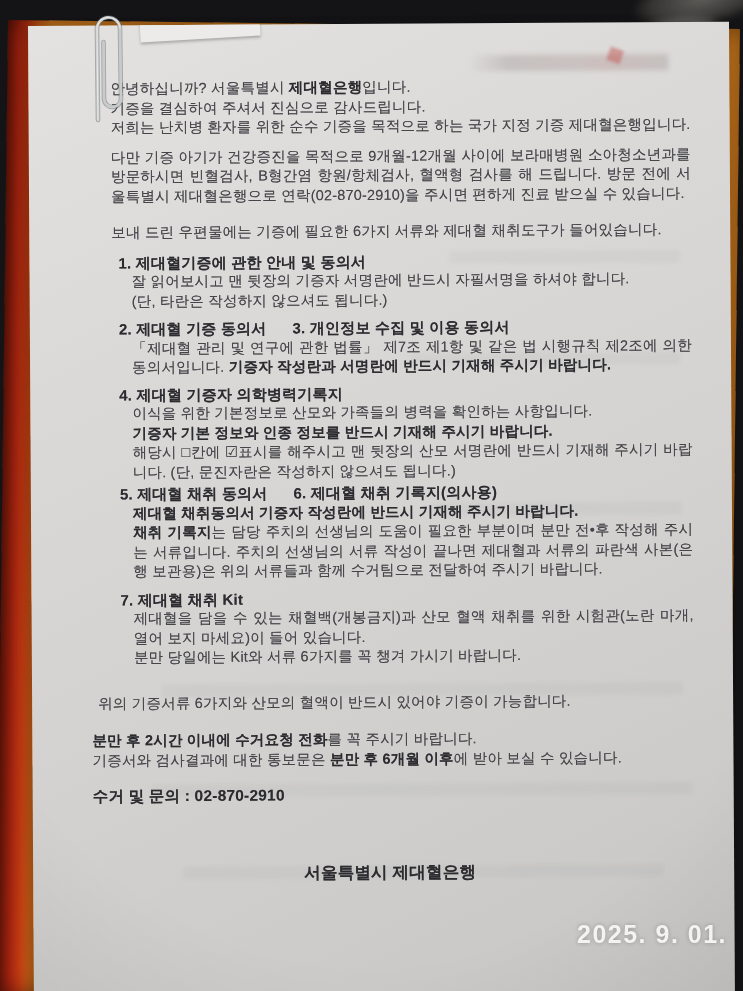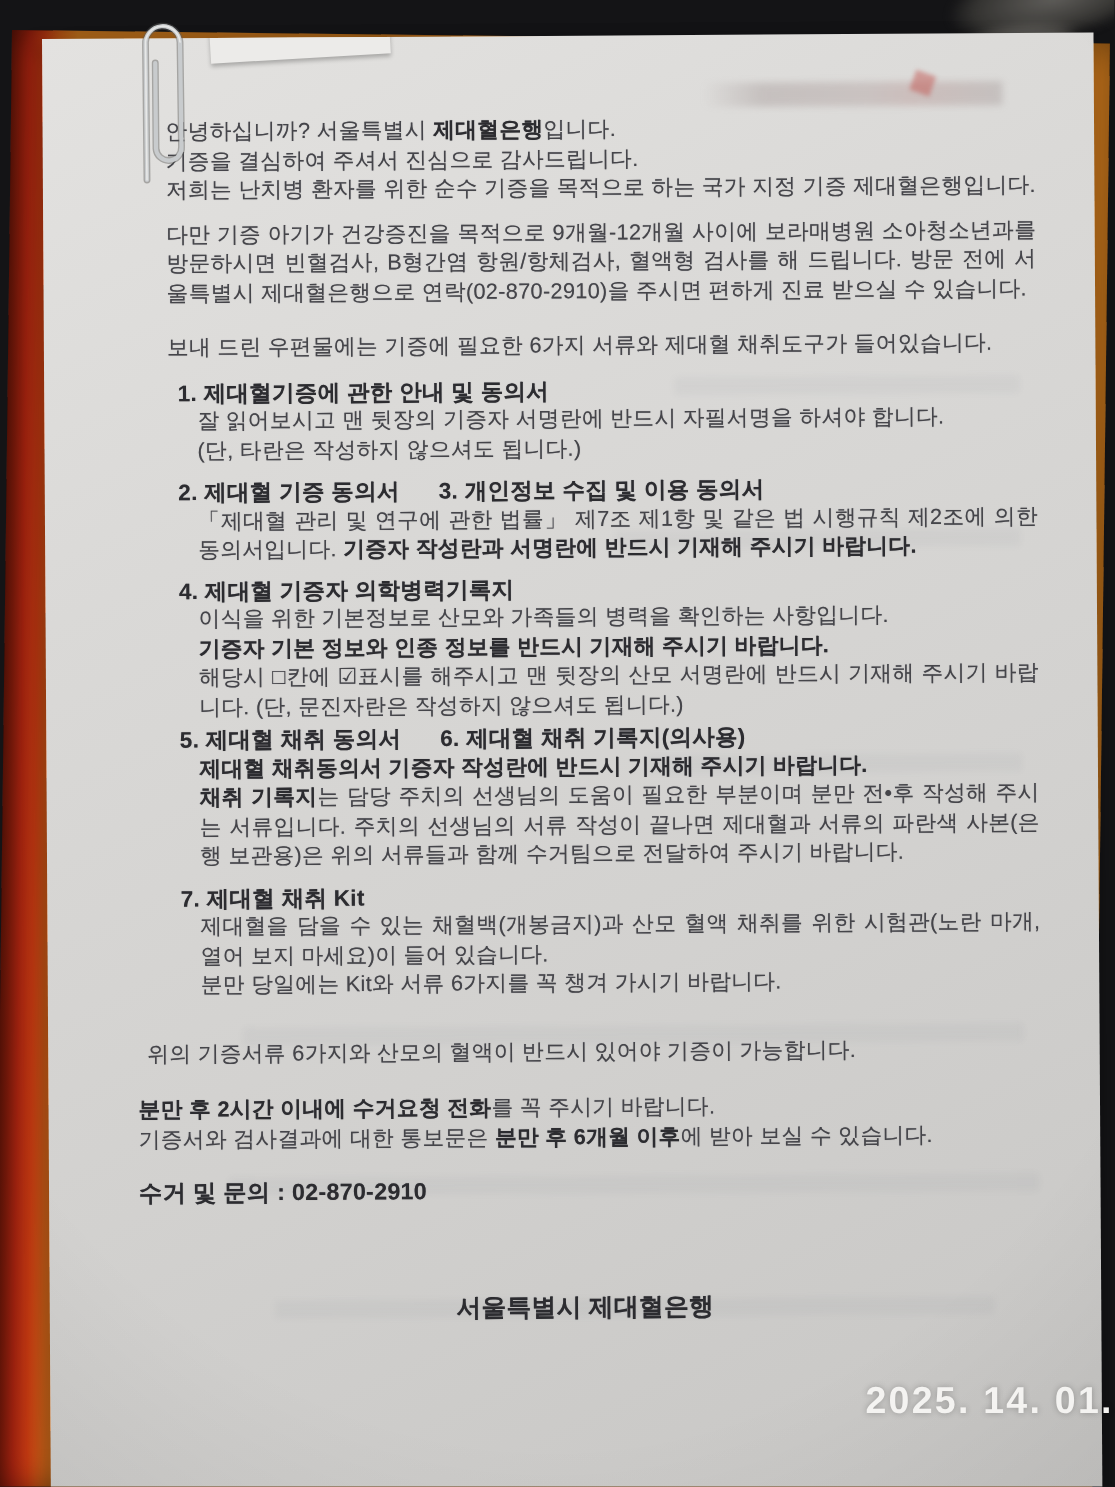--- a/index.html
+++ b/index.html
@@ -179,15 +179,15 @@
 
     <div class="vignette"></div>
   </div>
 
   <svg class="clip" width="48" height="126" viewBox="0 0 48 126">
     <path d="M14 118 L13 28 A11.5 11.5 0 0 1 36 26 L37 96 A8.5 8.5 0 0 1 20 97 L19.5 40" fill="none" stroke="#5e5e5c" stroke-width="4.6" stroke-linecap="round" opacity=".45"></path>
     <path d="M14 118 L13 28 A11.5 11.5 0 0 1 36 26 L37 96 A8.5 8.5 0 0 1 20 97 L19.5 40" fill="none" stroke="#c8cbcd" stroke-width="2.8" stroke-linecap="round"></path>
     <path d="M14 118 L13 28 A11.5 11.5 0 0 1 36 26" fill="none" stroke="#efefed" stroke-width="1.1" stroke-linecap="round" opacity=".8"></path>
   </svg>
 
-  <div class="date-stamp">2025. 14. 01.</div>
+  <div class="date-stamp">2025. 9. 01.</div>
 
 </div>
 
 </body></html>

